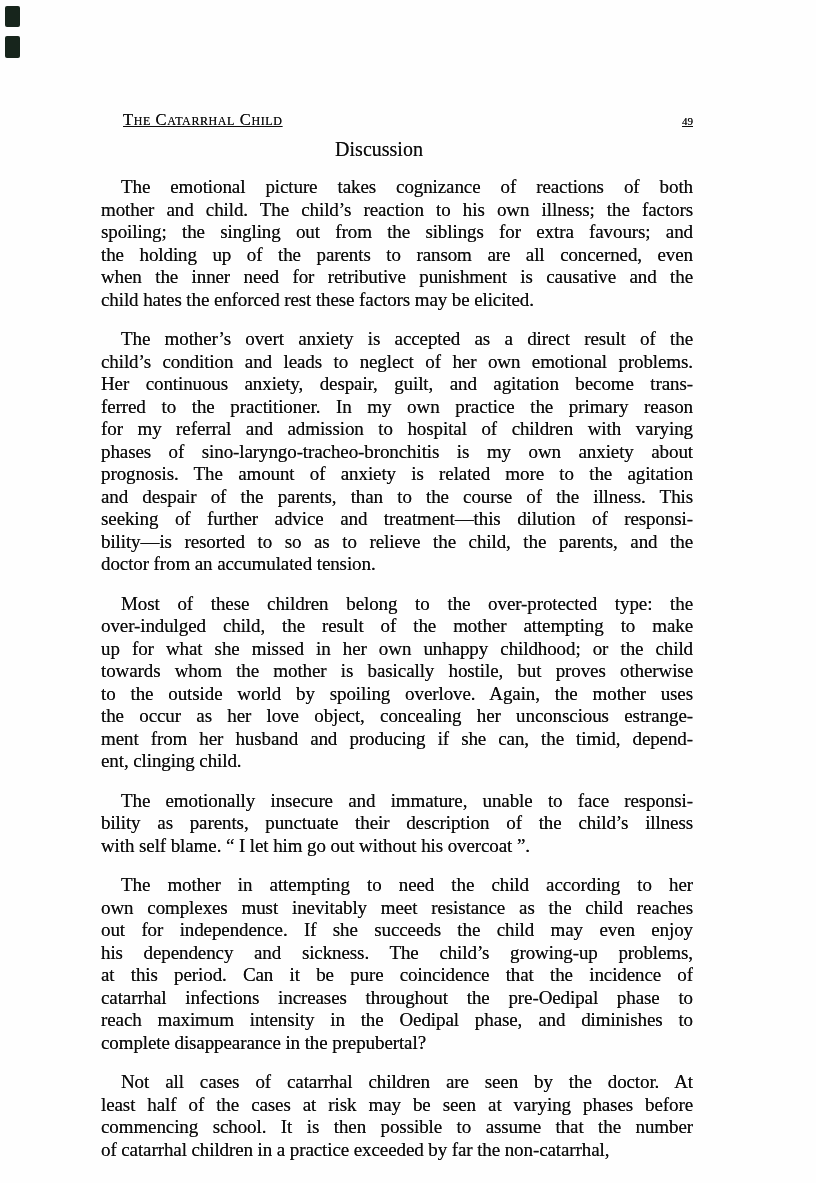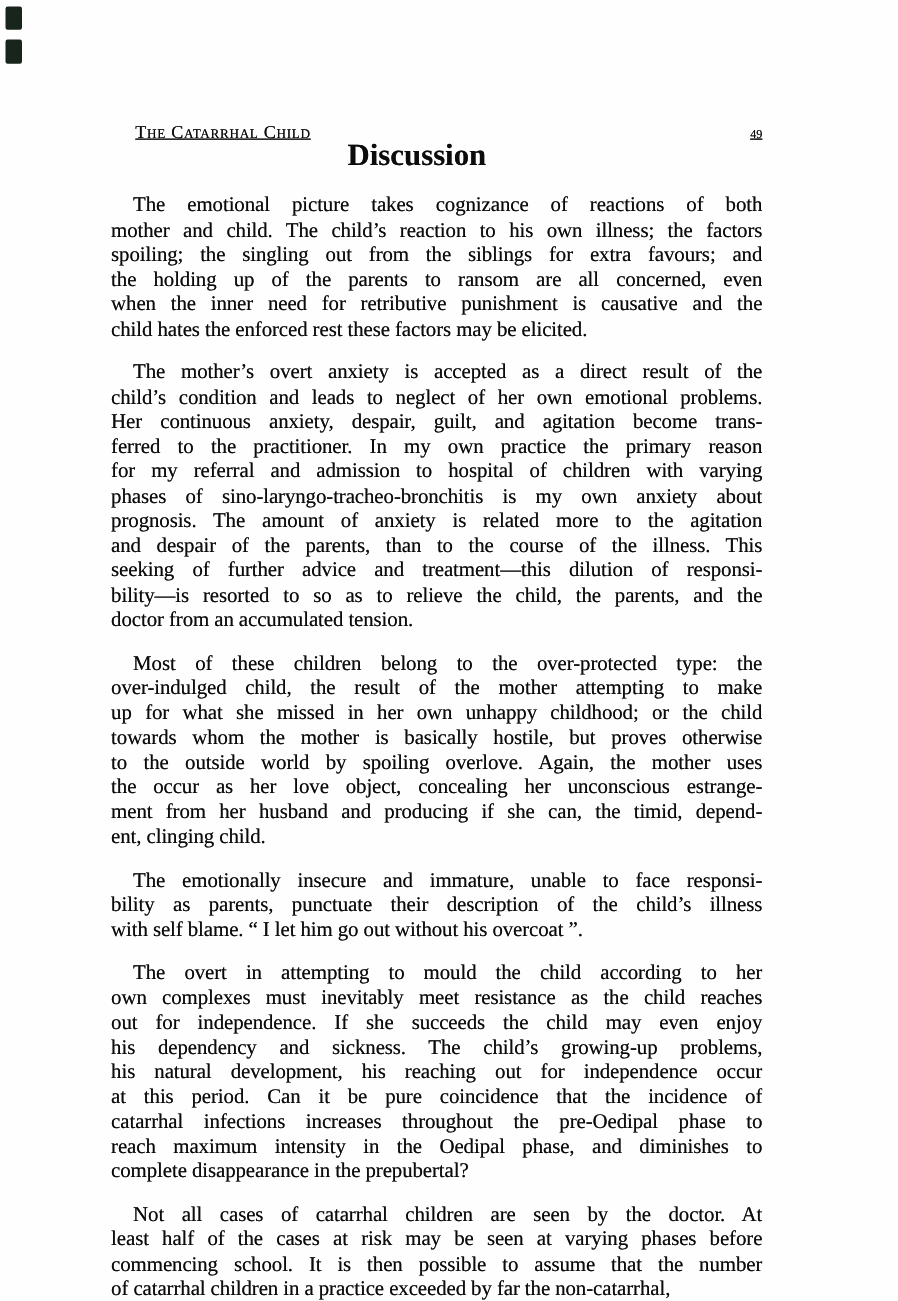--- a/index.html
+++ b/index.html
@@ -36,25 +36,25 @@
     padding-left: 22px;
     text-shadow: 0 0 0.5px rgba(12,12,12,0.8);
   }
   .page-number {
     font-size: 11px;
     text-shadow: 0 0 0.5px rgba(12,12,12,0.8);
   }
   .section-heading {
     position: absolute;
     left: 101px;
-    top: 126px;
+    top: 138px;
     width: 592px;
     text-align: center;
-    font-weight: bold;
-    font-size: 28px;
+    font-weight: normal;
+    font-size: 20px;
     transform: translateX(-18px);
     text-shadow: 0 0 0.4px rgba(12,12,12,0.7);
   }
   .body-text {
     position: absolute;
     left: 101px;
     top: 176px;
     width: 592px;
     font-size: 19px;
     letter-spacing: -0.1px;
@@ -123,25 +123,24 @@
       <div class="line">the occur as her love object, concealing her unconscious estrange-</div>
       <div class="line">ment from her husband and producing if she can, the timid, depend-</div>
       <div class="line last">ent, clinging child.</div>
     </div>
     <div class="paragraph">
       <div class="line first">The emotionally insecure and immature, unable to face responsi-</div>
       <div class="line">bility as parents, punctuate their description of the child’s illness</div>
       <div class="line last">with self blame.  “ I let him go out without his overcoat ”.</div>
     </div>
     <div class="paragraph">
-      <div class="line first">The overt in attempting to mould the child according to her</div>
+      <div class="line first">The mother in attempting to need the child according to her</div>
       <div class="line">own complexes must inevitably meet resistance as the child reaches</div>
       <div class="line">out for independence.  If she succeeds the child may even enjoy</div>
       <div class="line">his dependency and sickness.  The child’s growing-up problems,</div>
-      <div class="line">his natural development, his reaching out for independence occur</div>
       <div class="line">at this period.  Can it be pure coincidence that the incidence of</div>
       <div class="line">catarrhal infections increases throughout the pre-Oedipal phase to</div>
       <div class="line">reach maximum intensity in the Oedipal phase, and diminishes to</div>
       <div class="line last">complete disappearance in the prepubertal?</div>
     </div>
     <div class="paragraph">
       <div class="line first">Not all cases of catarrhal children are seen by the doctor.  At</div>
       <div class="line">least half of the cases at risk may be seen at varying phases before</div>
       <div class="line">commencing school.  It is then possible to assume that the number</div>
       <div class="line last">of catarrhal children in a practice exceeded by far the non-catarrhal,</div>

